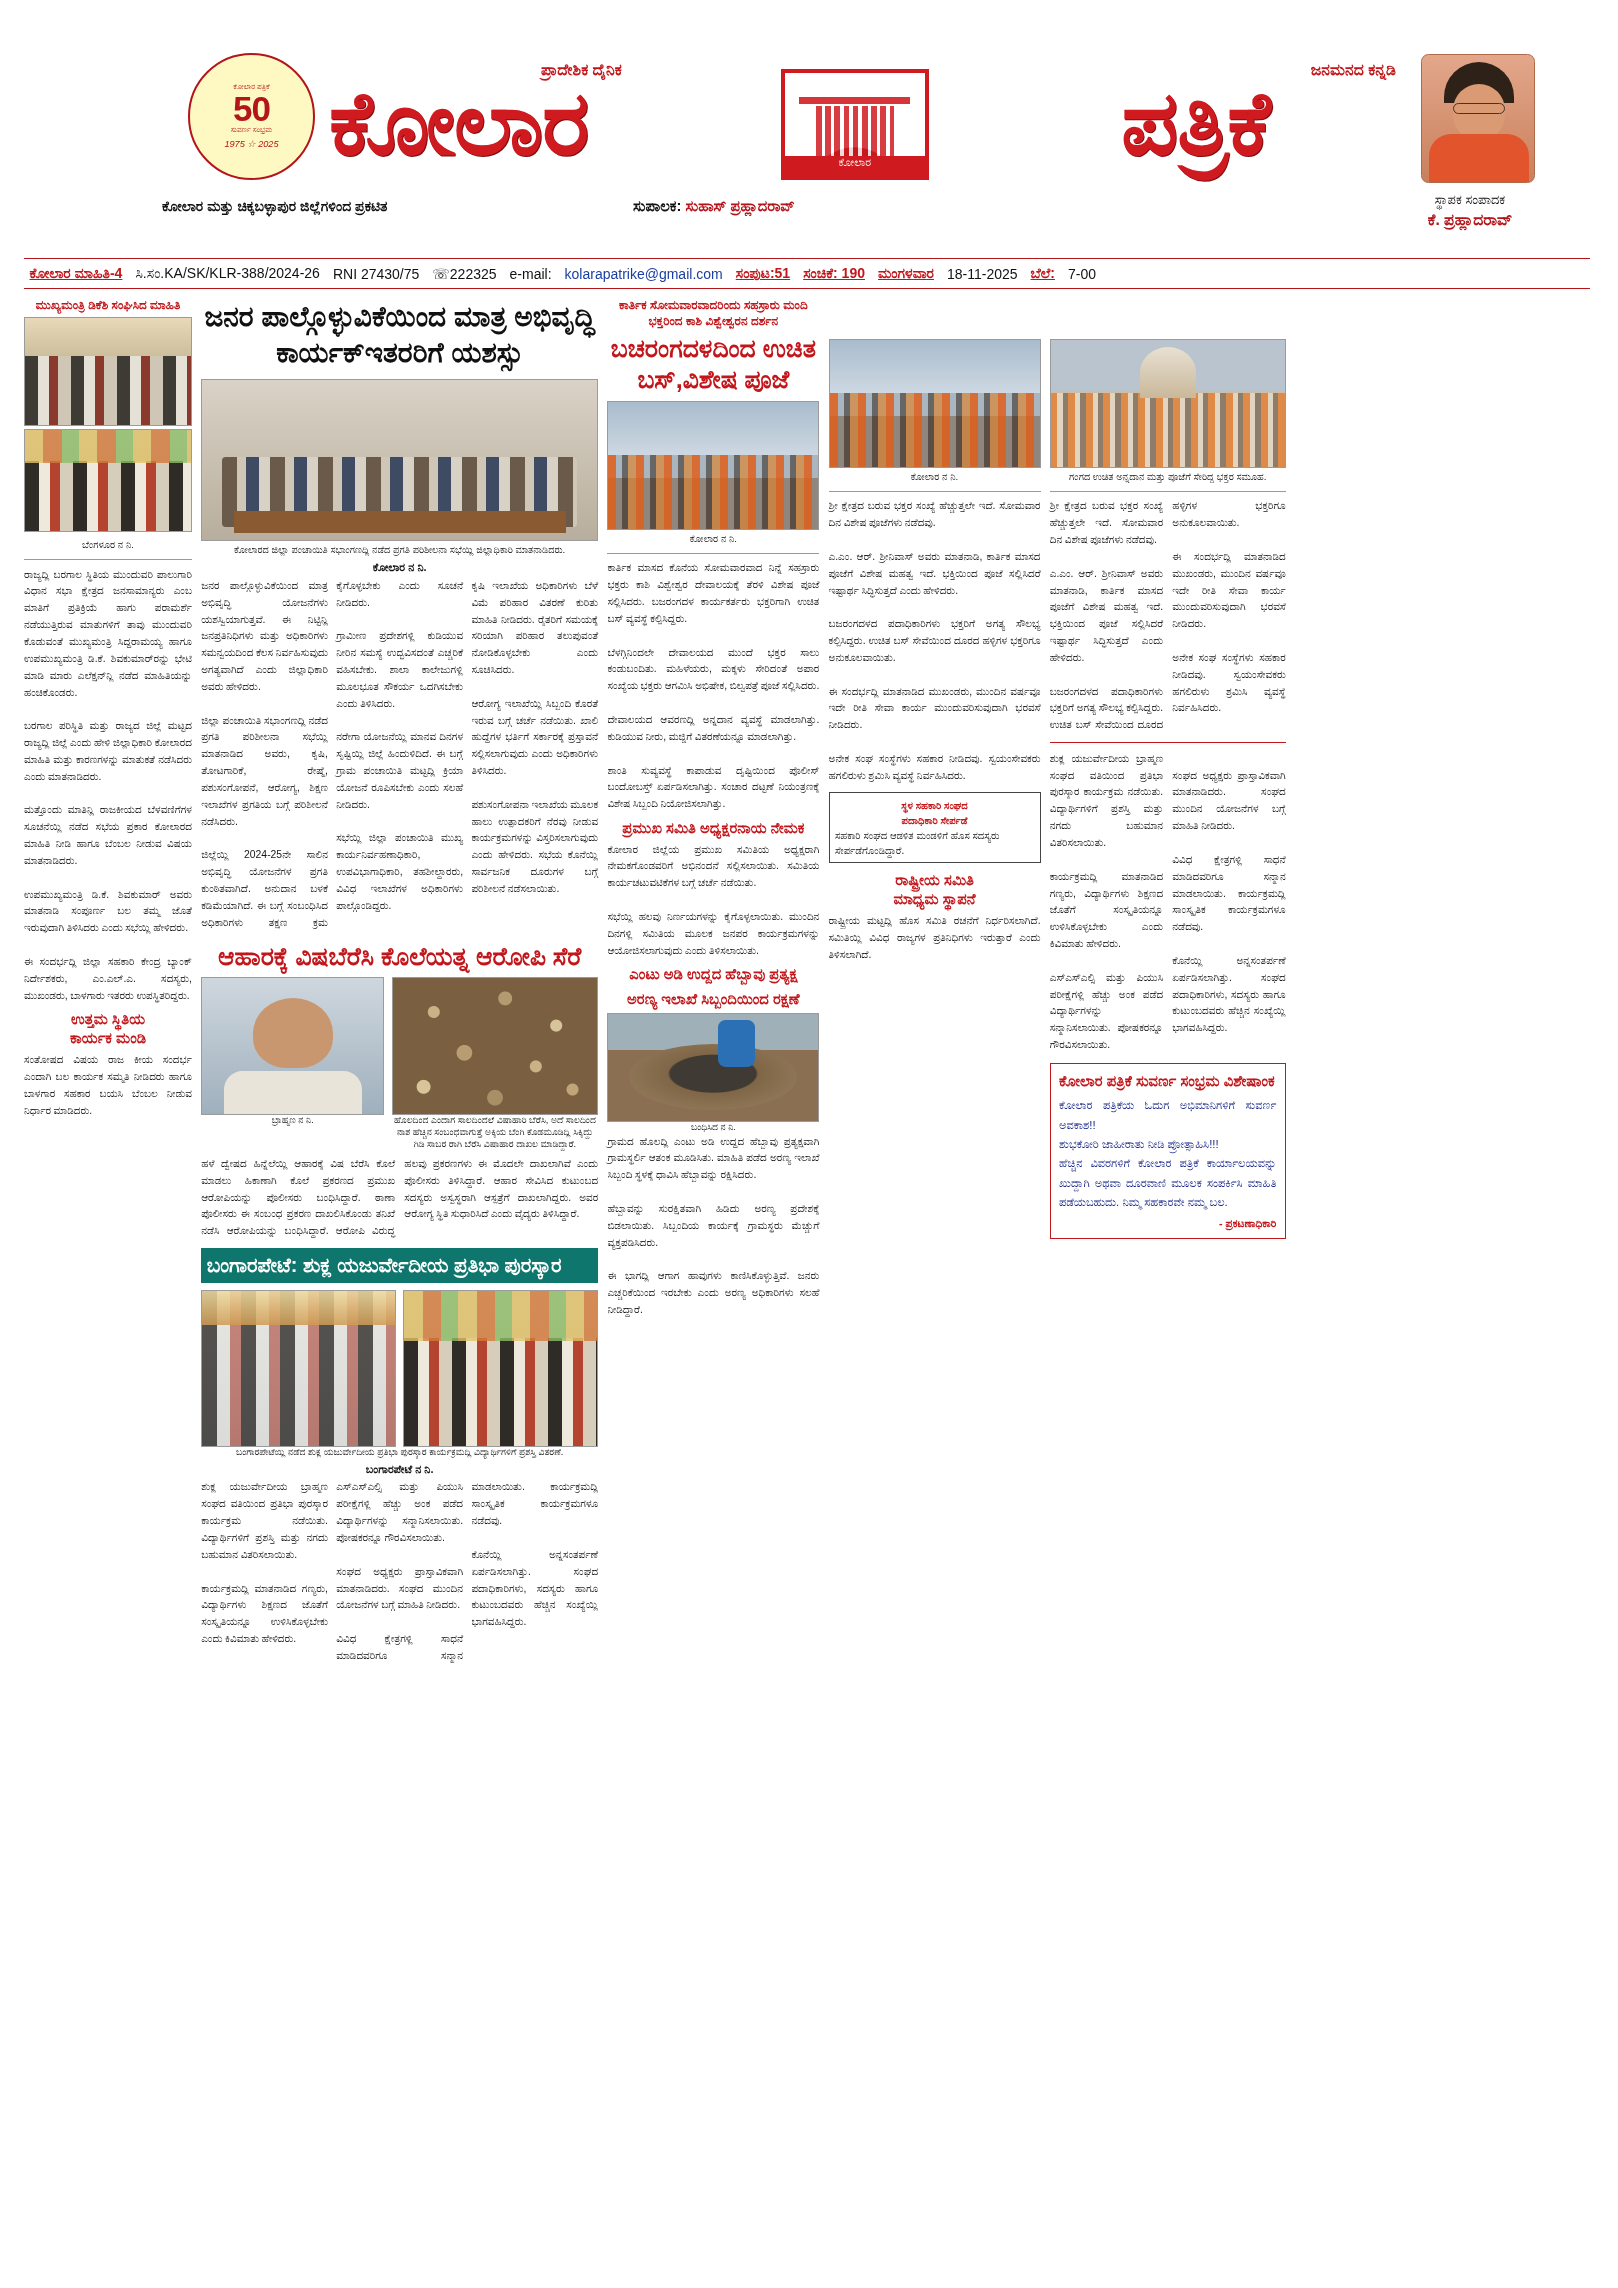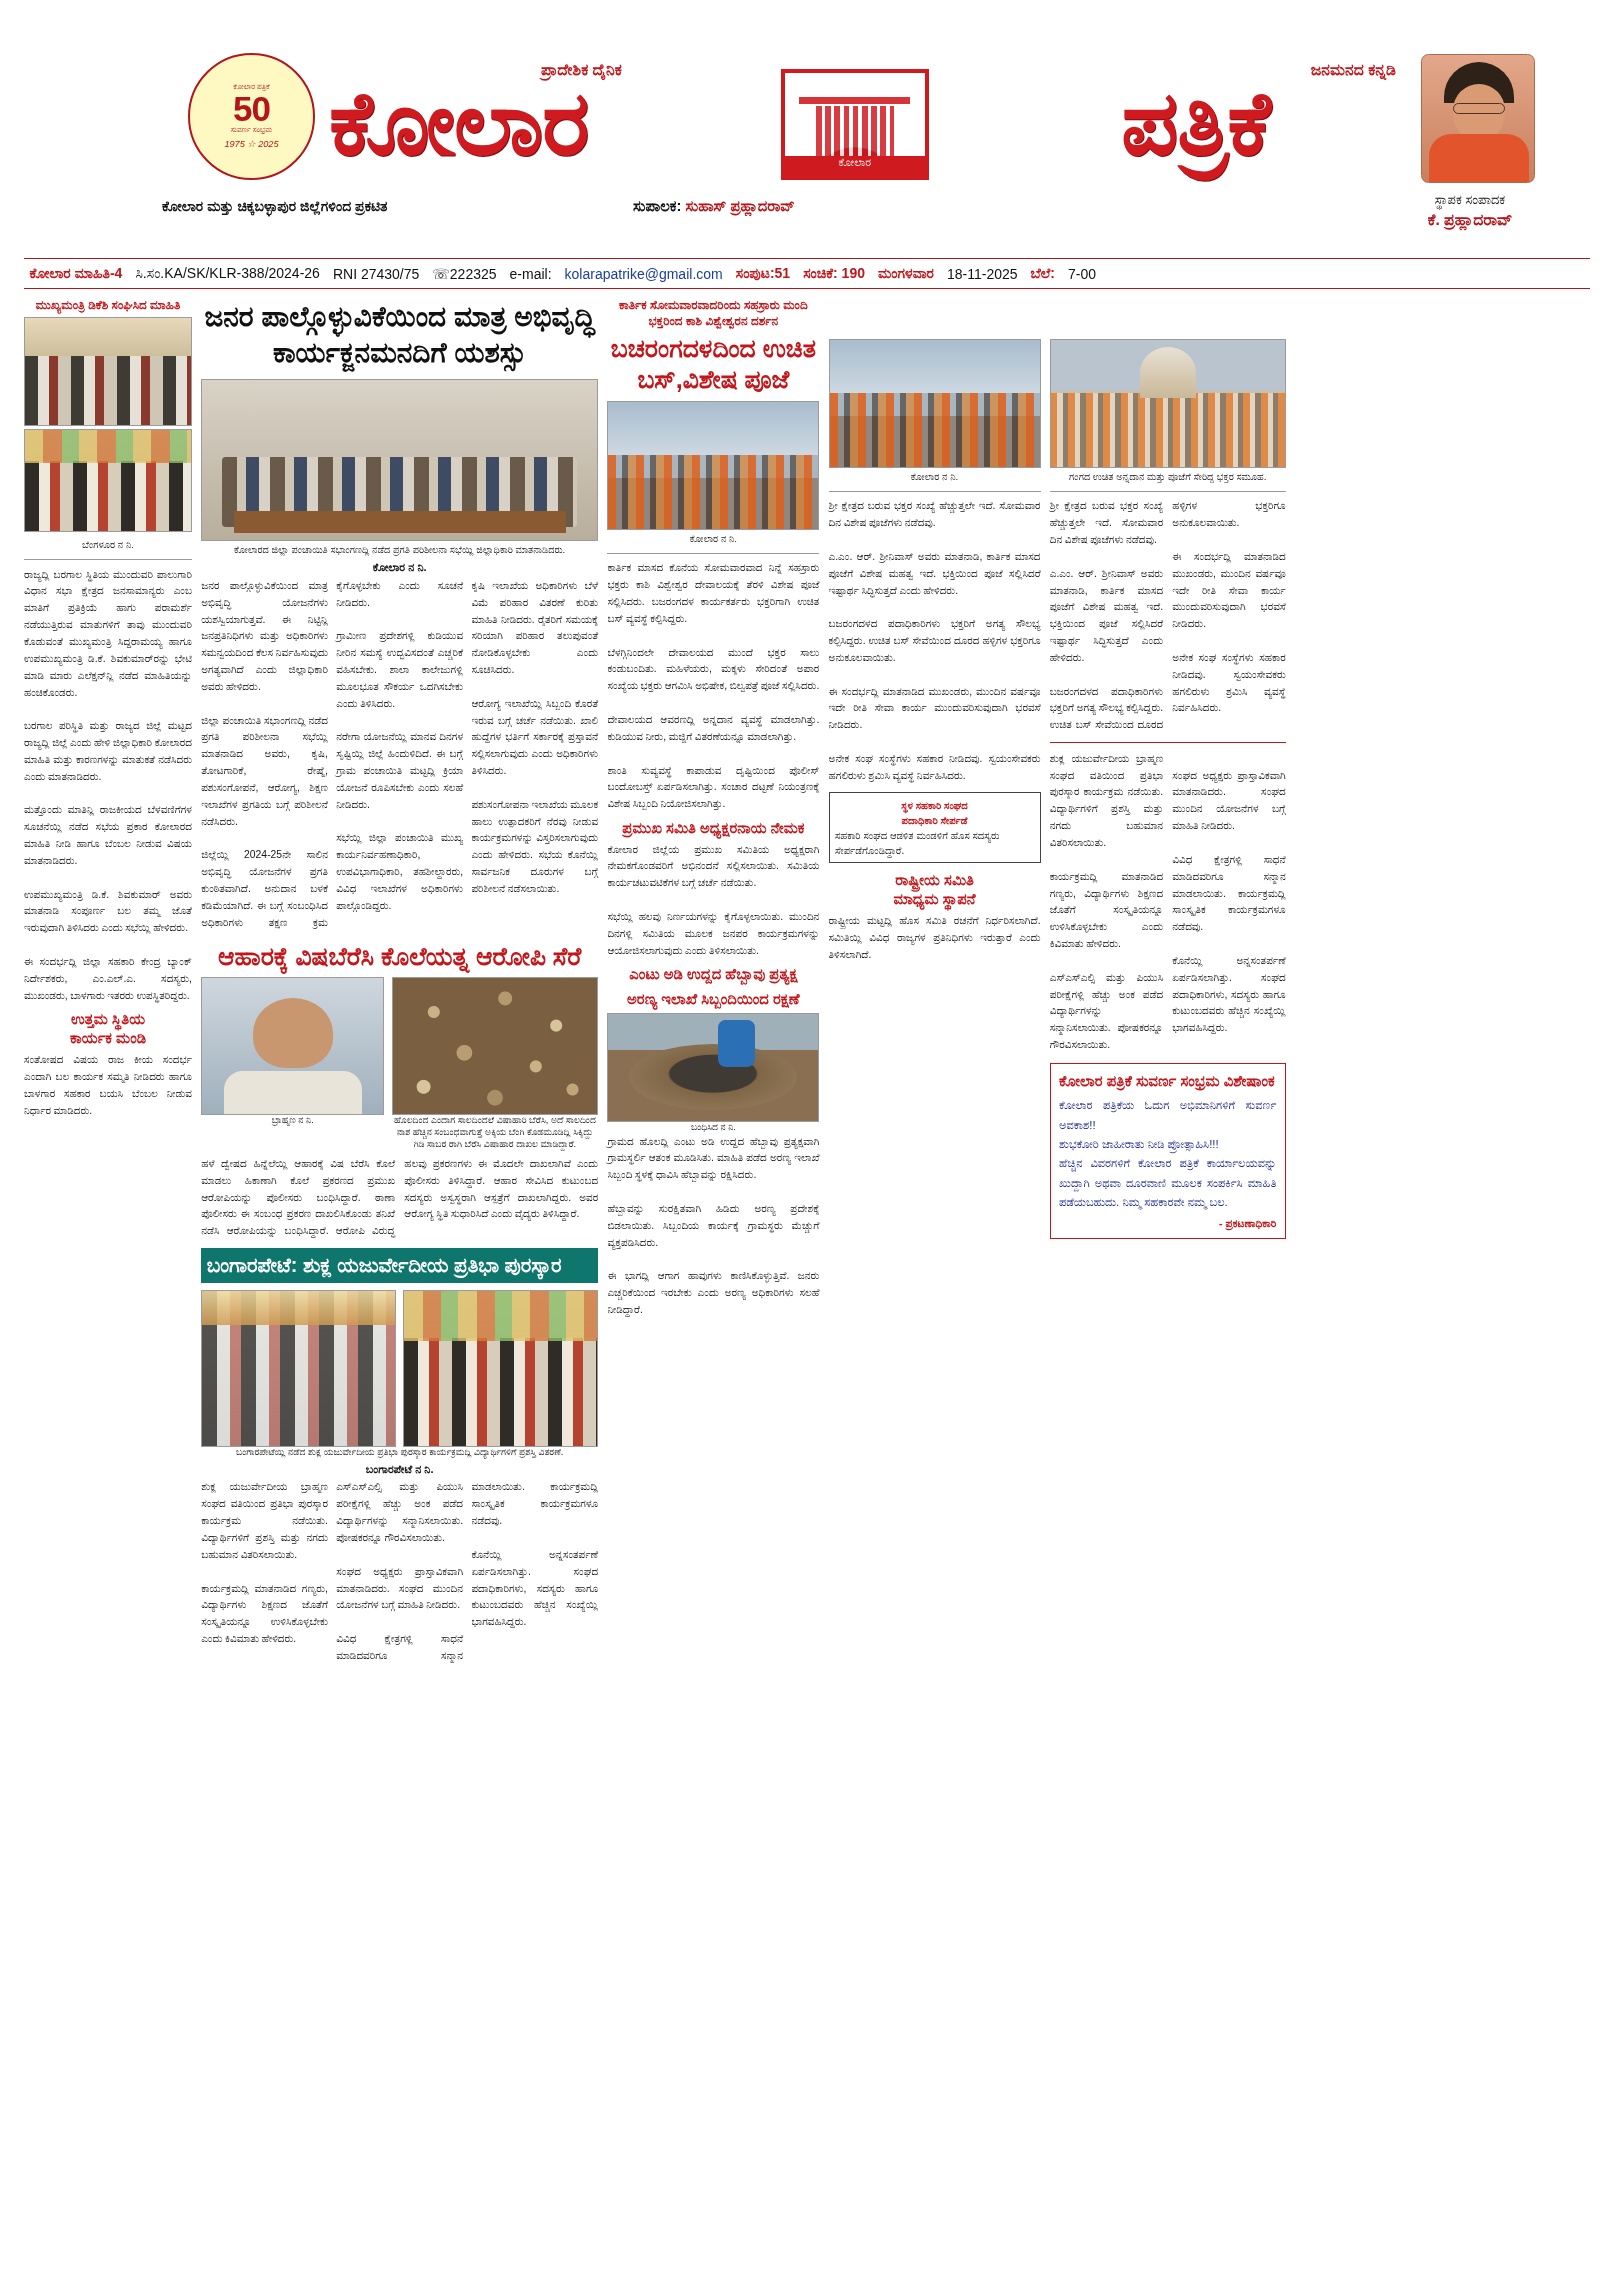--- a/index.html
+++ b/index.html
@@ -86,21 +86,21 @@
     position:absolute; left:609px; top:181px; font-size:14.8px; font-weight:bold; color:#111;
   }
   .publisher .nm { color:#b3151a; }
 
   
   .infobar {
     border-top:1.8px solid #b3151a; border-bottom:1.8px solid #b3151a;
     height:31px; display:flex; align-items:center; gap:13px;
     font-size:14px; padding:0 5.5px; margin-top:1.8px;
   }
-  .infobar .red { color:#c2161a; font-weight:bold; }
+  .infobar .red { color:#c2161a; font-weight:bold;text-decoration:underline; }
   .infobar .blk { color:#111; }
   .infobar .mail { color:#1a3fa0; }
 
   
   .content { display:flex; gap:9.2px; margin-top:7.4px; }
   .col { }
   .c1 { width:168px; }
   .c2 { width:397px; }
   .c3 { width:212px; }
   .c4 { width:212px; }
@@ -329,21 +329,21 @@
 
 ಉಪಮುಖ್ಯಮಂತ್ರಿ ಡಿ.ಕೆ. ಶಿವಕುಮಾರ್ ಅವರು ಮಾತನಾಡಿ ಸಂಪೂರ್ಣ ಬಲ ತಮ್ಮ ಜೊತೆ ಇರುವುದಾಗಿ ತಿಳಿಸಿದರು ಎಂದು ಸಭೆಯ್ಲಿ ಹೇಳಿದರು.
 
 ಈ ಸಂದರ್ಭದ್ಲಿ ಜಿಲ್ಲಾ ಸಹಕಾರಿ ಕೇಂದ್ರ ಬ್ಯಾಂಕ್ ನಿರ್ದೇಶಕರು, ಎಂ.ಎಲ್.ಎ. ಸದಸ್ಯರು, ಮುಖಂಡರು, ಬಾಳಗಾರು ಇತರರು ಉಪಸ್ಥಿತರಿದ್ದರು.</div>
       <div class="sub-red" style="white-space:pre-line">ಉತ್ತಮ ಸ್ಥಿತಿಯ
 ಕಾರ್ಯಕ ಮಂಡಿ</div>
       <div class="body">ಸಂತೋಷದ ವಿಷಯ ರಾಜ ಕೀಯ ಸಂದರ್ಭ ಎಂದಾಗಿ ಬಲ ಕಾರ್ಯಕ ಸಮ್ಮತಿ ನೀಡಿದರು ಹಾಗೂ ಬಾಳಗಾರ ಸಹಕಾರ ಬಯಸಿ ಬೆಂಬಲ ನೀಡುವ ನಿರ್ಧಾರ ಮಾಡಿದರು.</div>
     </div>
 
     <div class="col c2">
-      <div class="headline-lg">ಜನರ ಪಾಲ್ಗೊಳ್ಳುವಿಕೆಯಿಂದ ಮಾತ್ರ ಅಭಿವೃದ್ಧಿ ಕಾರ್ಯಕ್ಜನಮನದಿಗೆ ಯಶಸ್ಸು</div>
+      <div class="headline-lg">ಜನರ ಪಾಲ್ಗೊಳ್ಳುವಿಕೆಯಿಂದ ಮಾತ್ರ ಅಭಿವೃದ್ಧಿ ಕಾರ್ಯಕ್ಇತರರಿಗೆ ಯಶಸ್ಸು</div>
       <div class="photo ph-meet" style="height:162px"></div>
       <div class="cap">ಕೋಲಾರದ ಜಿಲ್ಲಾ ಪಂಚಾಯಿತಿ ಸಭಾಂಗಣದ್ಲಿ ನಡೆದ ಪ್ರಗತಿ ಪರಿಶೀಲನಾ ಸಭೆಯ್ಲಿ ಜಿಲ್ಲಾಧಿಕಾರಿ ಮಾತನಾಡಿದರು.</div>
       <div class="byline">ಕೋಲಾರ ನ ನಿ.</div>
       <div class="body threecol" style="white-space:pre-line">ಜನರ ಪಾಲ್ಗೊಳ್ಳುವಿಕೆಯಿಂದ ಮಾತ್ರ ಅಭಿವೃದ್ಧಿ ಯೋಜನೆಗಳು ಯಶಸ್ವಿಯಾಗುತ್ತವೆ. ಈ ನಿಟ್ಟಿನ್ಲಿ ಜನಪ್ರತಿನಿಧಿಗಳು ಮತ್ತು ಅಧಿಕಾರಿಗಳು ಸಮನ್ವಯದಿಂದ ಕೆಲಸ ನಿರ್ವಹಿಸುವುದು ಅಗತ್ಯವಾಗಿದೆ ಎಂದು ಜಿಲ್ಲಾಧಿಕಾರಿ ಅವರು ಹೇಳಿದರು.
 
 ಜಿಲ್ಲಾ ಪಂಚಾಯಿತಿ ಸಭಾಂಗಣದ್ಲಿ ನಡೆದ ಪ್ರಗತಿ ಪರಿಶೀಲನಾ ಸಭೆಯ್ಲಿ ಮಾತನಾಡಿದ ಅವರು, ಕೃಷಿ, ತೋಟಗಾರಿಕೆ, ರೇಷ್ಮೆ, ಪಶುಸಂಗೋಪನೆ, ಆರೋಗ್ಯ, ಶಿಕ್ಷಣ ಇಲಾಖೆಗಳ ಪ್ರಗತಿಯ ಬಗ್ಗೆ ಪರಿಶೀಲನೆ ನಡೆಸಿದರು.
 
 ಜಿಲ್ಲೆಯ್ಲಿ 2024-25ನೇ ಸಾಲಿನ ಅಭಿವೃದ್ಧಿ ಯೋಜನೆಗಳ ಪ್ರಗತಿ ಕುಂಠಿತವಾಗಿದೆ. ಅನುದಾನ ಬಳಕೆ ಕಡಿಮೆಯಾಗಿದೆ. ಈ ಬಗ್ಗೆ ಸಂಬಂಧಿಸಿದ ಅಧಿಕಾರಿಗಳು ತಕ್ಷಣ ಕ್ರಮ ಕೈಗೊಳ್ಳಬೇಕು ಎಂದು ಸೂಚನೆ ನೀಡಿದರು.
 
 ಗ್ರಾಮೀಣ ಪ್ರದೇಶಗಳ್ಲಿ ಕುಡಿಯುವ ನೀರಿನ ಸಮಸ್ಯೆ ಉದ್ಭವಿಸದಂತೆ ಎಚ್ಚರಿಕೆ ವಹಿಸಬೇಕು. ಶಾಲಾ ಕಾಲೇಜುಗಳ್ಲಿ ಮೂಲಭೂತ ಸೌಕರ್ಯ ಒದಗಿಸಬೇಕು ಎಂದು ತಿಳಿಸಿದರು.

